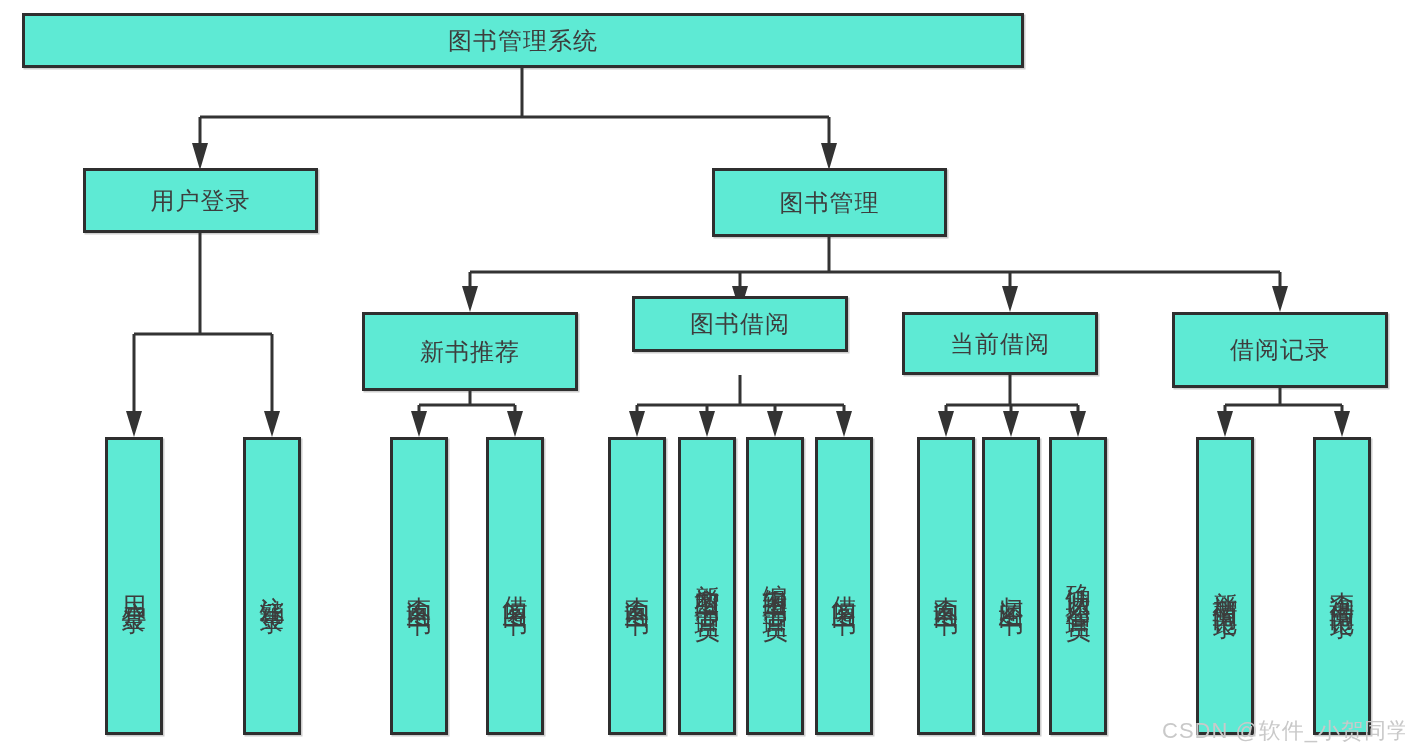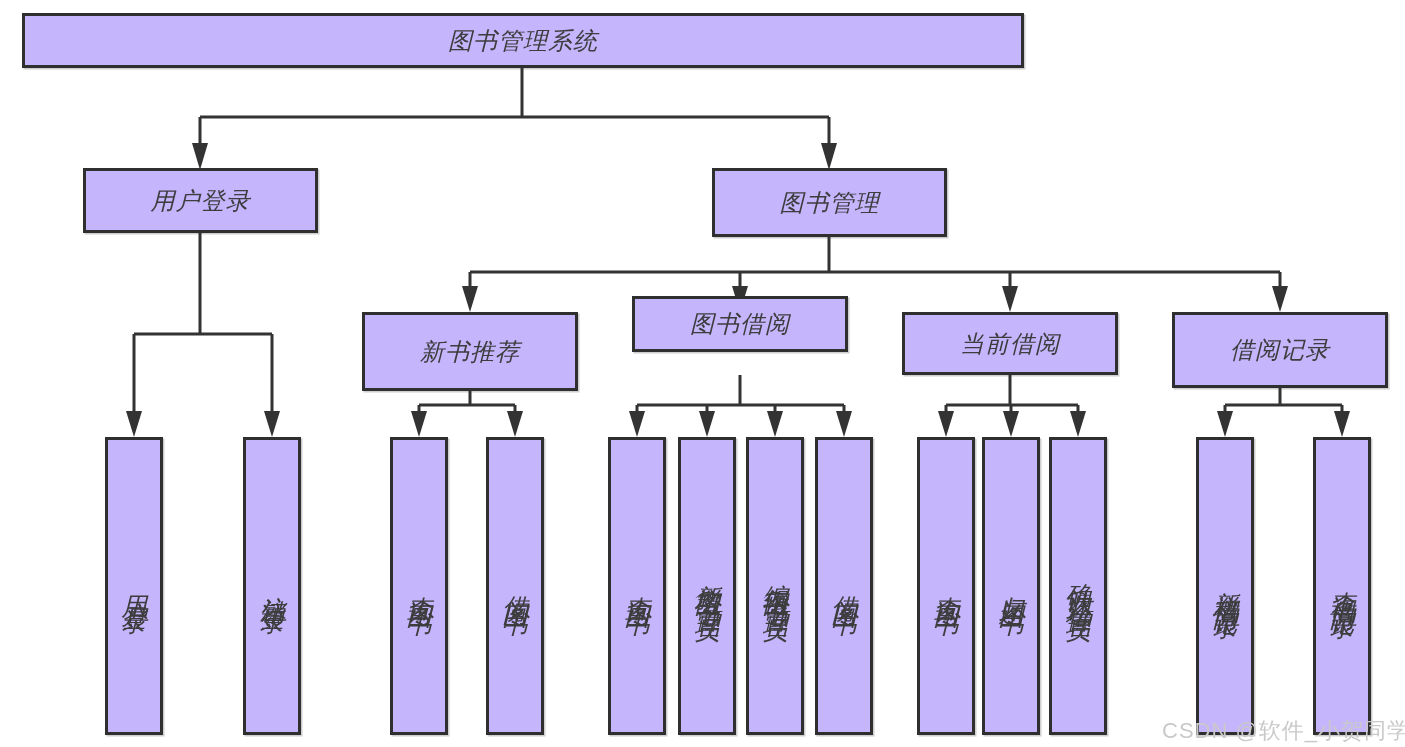--- a/index.html
+++ b/index.html
@@ -15,29 +15,28 @@
     overflow: hidden;
   }
   #edges {
     position: absolute;
     left: 0; top: 0;
     z-index: 1;
   }
   .box {
     position: absolute;
     box-sizing: border-box;
-    background: #c4b5fd;
+    background: #5eead4;
     border: 3px solid #2f2f2f;
     box-shadow: 1.5px 1.5px 0 rgba(60,60,60,0.25);
     display: flex;
     align-items: center;
     justify-content: center;
     color: #3d3d3d;
     z-index: 2;
-    font-style: italic;
   }
   .box.h span {
     font-size: 24px;
     letter-spacing: 1px;
     white-space: nowrap;
   }
   .box.v span {
     writing-mode: vertical-rl;
     font-size: 25px;
     letter-spacing: 5px;
@@ -91,21 +90,21 @@
   <div class="box h" style="left:712px;top:168px;width:235px;height:69px">
     <span>图书管理</span>
   </div>
 
   <div class="box h" style="left:362px;top:312px;width:216px;height:79px">
     <span>新书推荐</span>
   </div>
   <div class="box h" style="left:632px;top:296px;width:216px;height:56px">
     <span>图书借阅</span>
   </div>
-  <div class="box h" style="left:902px;top:312px;width:216px;height:63px">
+  <div class="box h" style="left:902px;top:312px;width:196px;height:63px">
     <span>当前借阅</span>
   </div>
   <div class="box h" style="left:1172px;top:312px;width:216px;height:76px">
     <span>借阅记录</span>
   </div>
 
   <div class="box v" style="left:105px;top:437px;width:58px;height:298px">
     <span>用户登录</span>
   </div>
   <div class="box v" style="left:243px;top:437px;width:58px;height:298px">

